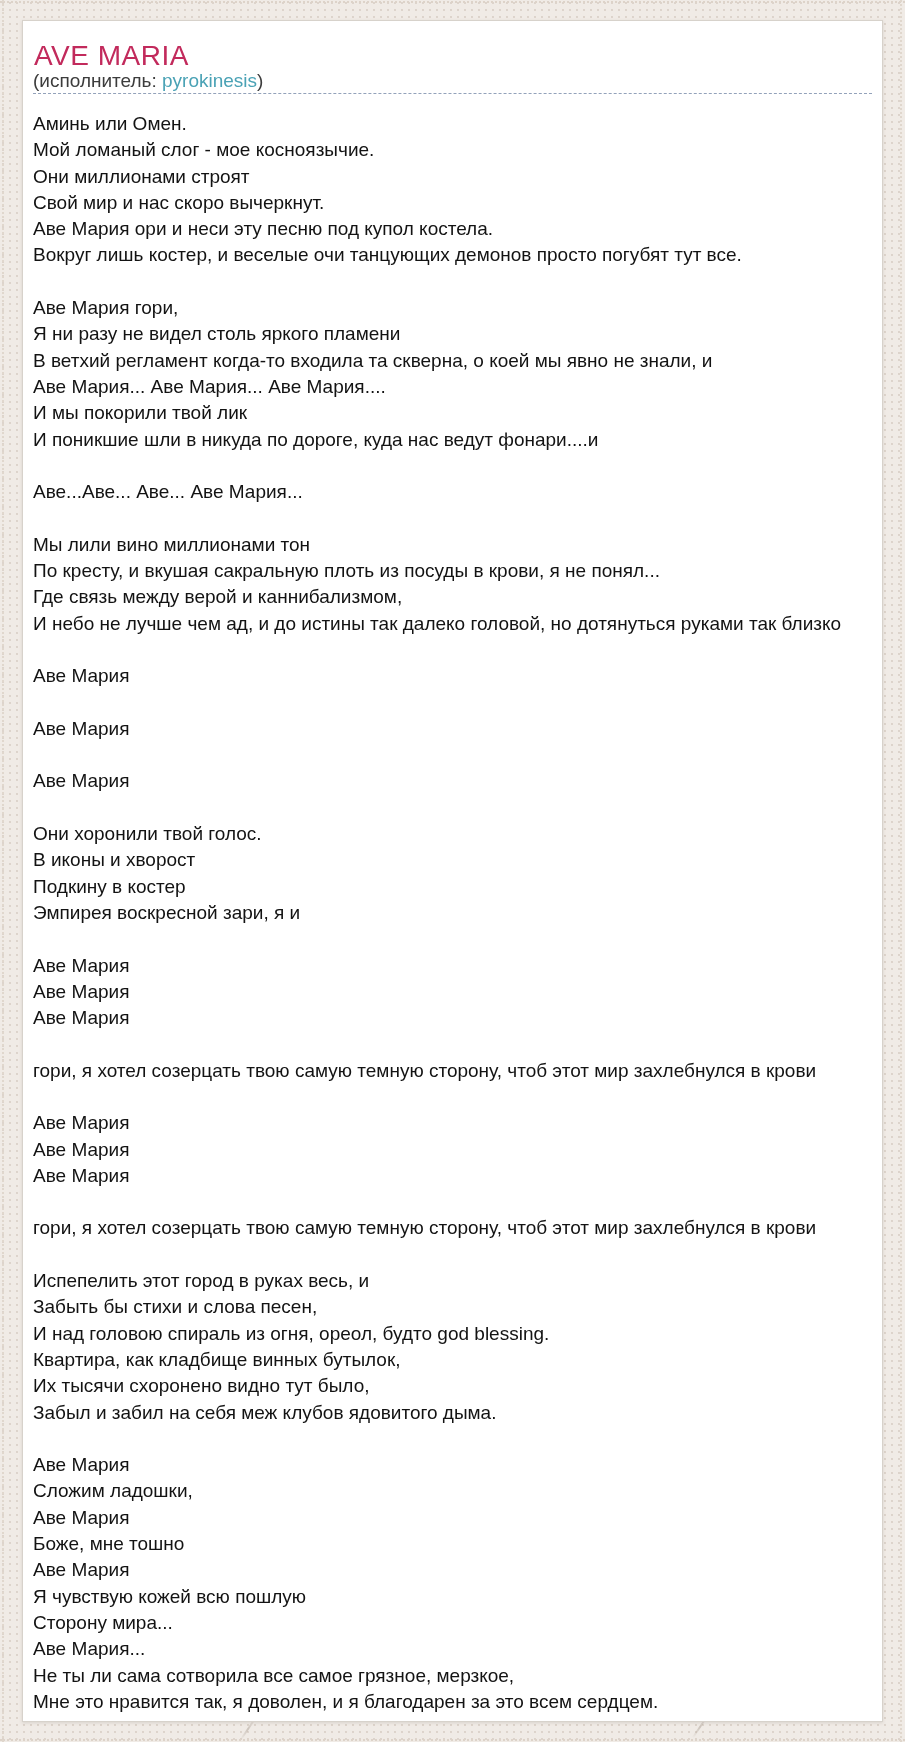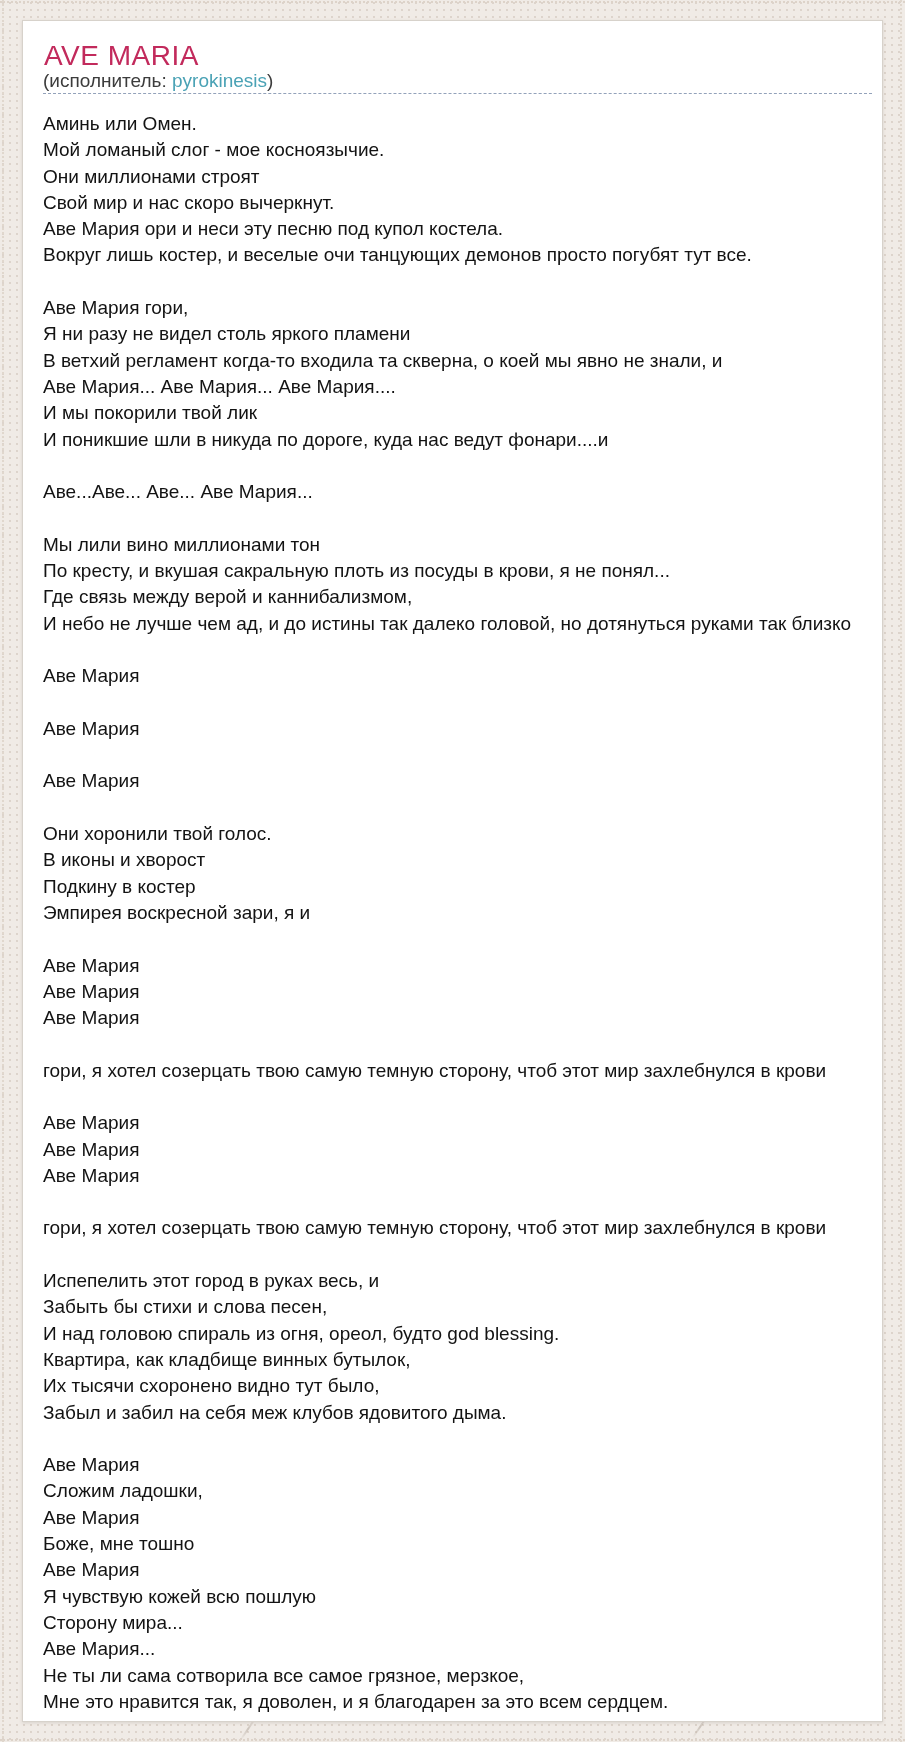--- a/index.html
+++ b/index.html
@@ -40,21 +40,21 @@
   .card {
     position: absolute;
     left: 22px;
     top: 20px;
     width: 861px;
     height: 1702px;
     box-sizing: border-box;
     background: var(--card_bg, #ffffff);
     border: 1px solid #d7d2cb;
     box-shadow: 0 1px 3px rgba(110,100,90,0.18);
-    padding: 0 6px 0 20px;
+    padding: 0 6px 0 10px;
     overflow: hidden;
   }
 
   .song-title {
     margin: 20px 0 0 1px;
     font-size: 28px;
     line-height: 30px;
     font-weight: 400;
     letter-spacing: 0.5px;
     color: var(--accent_title, #c22a5c);

